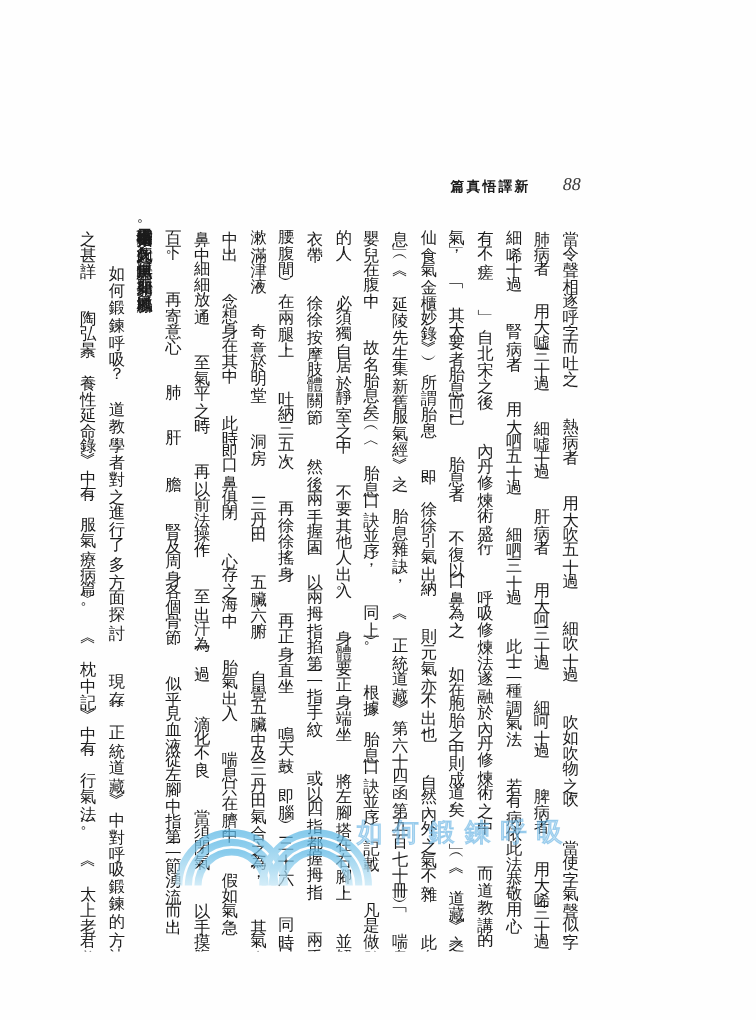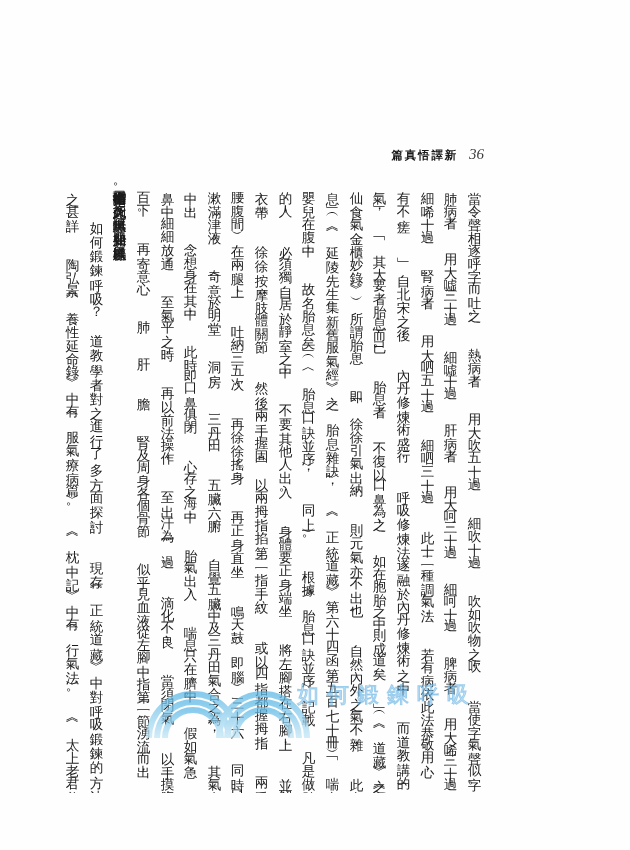--- a/index.html
+++ b/index.html
@@ -17,21 +17,21 @@
   }
   .page {
     position: absolute;
     left: 0; top: 0;
     width: 630px; height: 850px;
     background: #fefefe;
   }
   
   .running-title {
     position: absolute;
-    left: 388px;
+    left: 372px;
     top: 147px;
     width: 70px;
     height: 16px;
     font-size: 11.5px;
     font-weight: bold;
     letter-spacing: 1.8px;
     direction: rtl;
     unicode-bidi: bidi-override;
     white-space: nowrap;
     line-height: 16px;
@@ -109,21 +109,21 @@
     white-space: nowrap;
     color: rgba(110, 185, 230, 0.55);
   }
 </style>
 </head>
 <body>
 
 <div class="page">
 
   <div class="running-title">新譯悟真篇</div>
-  <div class="page-number">36</div>
+  <div class="page-number">88</div>
 
   <div>
     <div class="col" style="left:467px">當令聲相逐呼字而吐之。熱病者，用大吹五十過，細吹十過。吹如吹物之吹，當使字氣聲似字。</div>
     <div class="col" style="left:443px">肺病者，用大噓三十過，細噓十過。肝病者，用大呵三十過，細呵十過。脾病者，用大唏三十過，</div>
     <div class="col" style="left:420px">細唏十過。腎病者，用大呬五十過，細呬三十過。此十二種調氣法，若有病依此法恭敬用心，無</div>
     <div class="col" style="left:396px">有不瘥。」自北宋之後，內丹修煉術盛行，呼吸修煉法遂融於內丹修煉術之中。而道教講的「行</div>
     <div class="col" style="left:372px">氣」，「其大要者胎息而已。胎息者，不復以口鼻為之，如在胞胎之中則成道矣。」（《道藏》之《神</div>
     <div class="col" style="left:349px">仙食氣金櫃妙錄》）所謂胎息，即「徐徐引氣出納，則元氣亦不出也。自然內外之氣不雜，此名胎</div>
     <div class="col" style="left:325px">息」（《延陵先生集新舊服氣經》之〈胎息雜訣〉，《正統道藏》第六十四函第五百七十冊）「喘息如</div>
     <div class="col" style="left:301px">嬰兒在腹中，故名胎息矣」（〈胎息口訣並序〉，同上）。根據〈胎息口訣並序〉記載，凡是做胎息</div>

